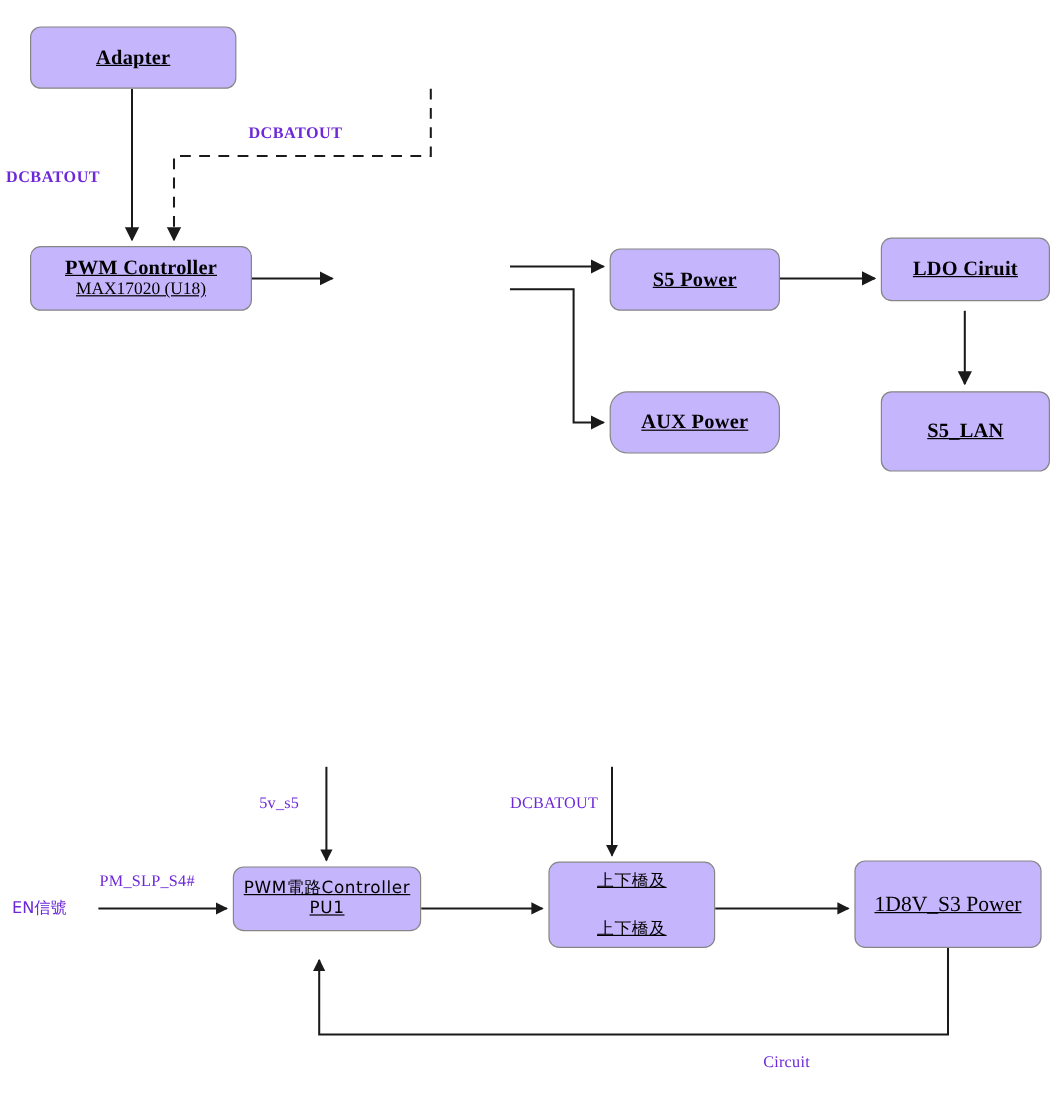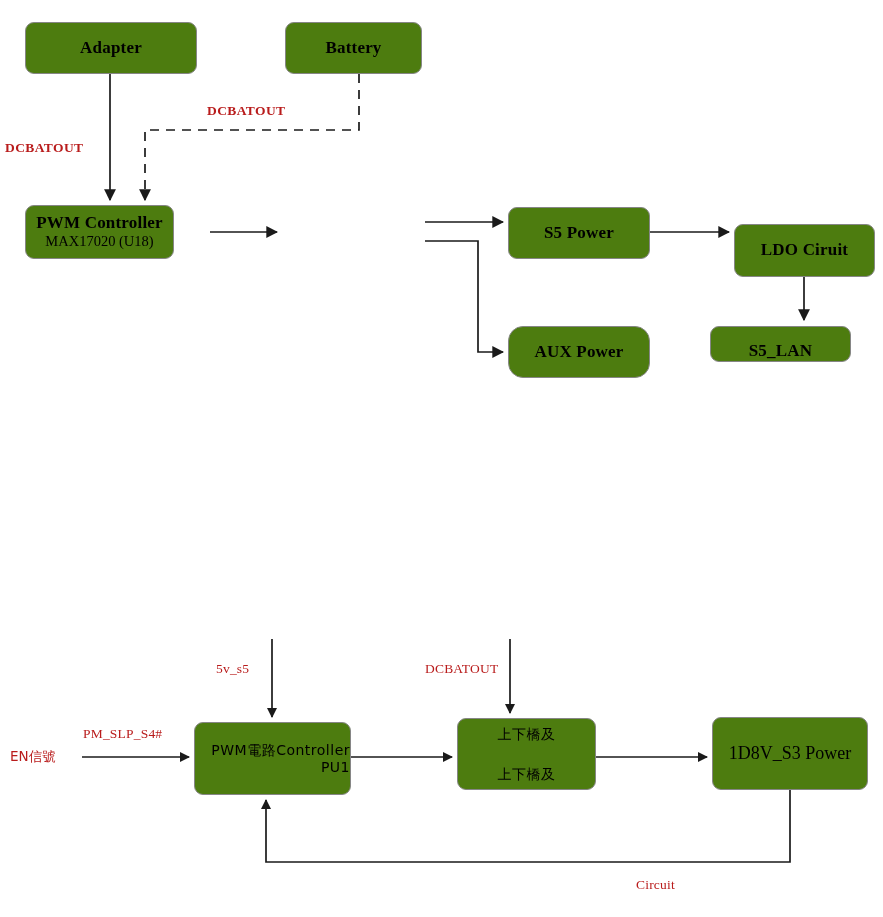--- a/index.html
+++ b/index.html
@@ -23,28 +23,29 @@
     top: 0;
     left: 0;
     width: 883px;
     height: 917px;
   }
   .node-box {
     position: absolute;
     box-sizing: border-box;
     border: 1.4px solid #868686;
     border-radius: 9px;
-    background: #4d7c0f;
+    background: #c4b5fd;
     display: flex;
     flex-direction: column;
     align-items: center;
     justify-content: center;
     text-align: center;
     line-height: 1.18;
     color: #000000;
+    text-decoration: underline;
   }
   .node-title {
     display: block;
     white-space: nowrap;
   }
   .node-sub {
     display: block;
     white-space: nowrap;
   }
   
@@ -66,21 +67,21 @@
   .t-cjk .node-title,
   .t-cjk .node-sub {
     font-family: "DejaVu Sans", "Liberation Sans", sans-serif;
     font-size: 14px;
     font-weight: normal;
     letter-spacing: 0.5px;
   }
   .edge-label {
     position: absolute;
     white-space: nowrap;
-    color: #b91c1c;
+    color: #6d28d9;
   }
   .lbl-bold {
     font-weight: bold;
     font-size: 13.5px;
     letter-spacing: 0.4px;
   }
   .lbl-light {
     font-weight: normal;
     font-size: 13.5px;
     letter-spacing: 0.2px;
@@ -133,51 +134,48 @@
       <path d="M 596 757 L 707 757" marker-end="url(#arrow-sm)"></path>
 
       <path d="M 790 790 L 790 862 L 266 862 L 266 800" marker-end="url(#arrow-sm)"></path>
     </g>
   </svg>
 
   <div class="node-box t-bold" style="left:25px; top:22px; width:172px; height:52px;">
     <span class="node-title">Adapter</span>
   </div>
 
-  <div class="node-box t-bold" style="left:285px; top:22px; width:137px; height:52px;">
-    <span class="node-title">Battery</span>
-  </div>
 
-  <div class="node-box t-bold" style="left:25px; top:205px; width:149px; height:54px;">
+  <div class="node-box t-bold" style="left:25px; top:205px; width:185px; height:54px;">
     <span class="node-title">PWM Controller</span>
     <span class="node-sub">MAX17020 (U18)</span>
   </div>
 
 
   <div class="node-box t-bold" style="left:508px; top:207px; width:142px; height:52px;">
     <span class="node-title">S5 Power</span>
   </div>
 
   <div class="node-box t-bold" style="left:508px; top:326px; width:142px; height:52px;border-radius:15px;">
     <span class="node-title">AUX  Power</span>
   </div>
 
-  <div class="node-box t-bold" style="left:734px; top:224px; width:141px; height:53px;">
+  <div class="node-box t-bold" style="left:734px; top:198px; width:141px; height:53px;">
     <span class="node-title">LDO Ciruit</span>
   </div>
 
-  <div class="node-box t-bold" style="left:710px; top:326px; width:141px; height:36px;justify-content:flex-end;">
+  <div class="node-box t-bold" style="left:734px; top:326px; width:141px; height:67px;">
     <span class="node-title">S5_LAN</span>
   </div>
 
   <div class="edge-label lbl-bold" style="left:5px; top:140px;">DCBATOUT</div>
 
   <div class="edge-label lbl-bold" style="left:207px; top:103px;">DCBATOUT</div>
 
-  <div class="node-box t-cjk" style="left:194px; top:722px; width:157px; height:73px;align-items:flex-end;">
+  <div class="node-box t-cjk" style="left:194px; top:722px; width:157px; height:54px;">
     <span class="node-title">PWM電路Controller</span>
     <span class="node-sub">PU1</span>
   </div>
 
   <div class="node-box t-cjk" style="left:457px; top:718px; width:139px; height:72px;gap:23px;">
     <span class="node-title">上下橋及</span>
     <span class="node-sub">上下橋及</span>
   </div>
 
   <div class="node-box t-light" style="left:712px; top:717px; width:156px; height:73px;">

